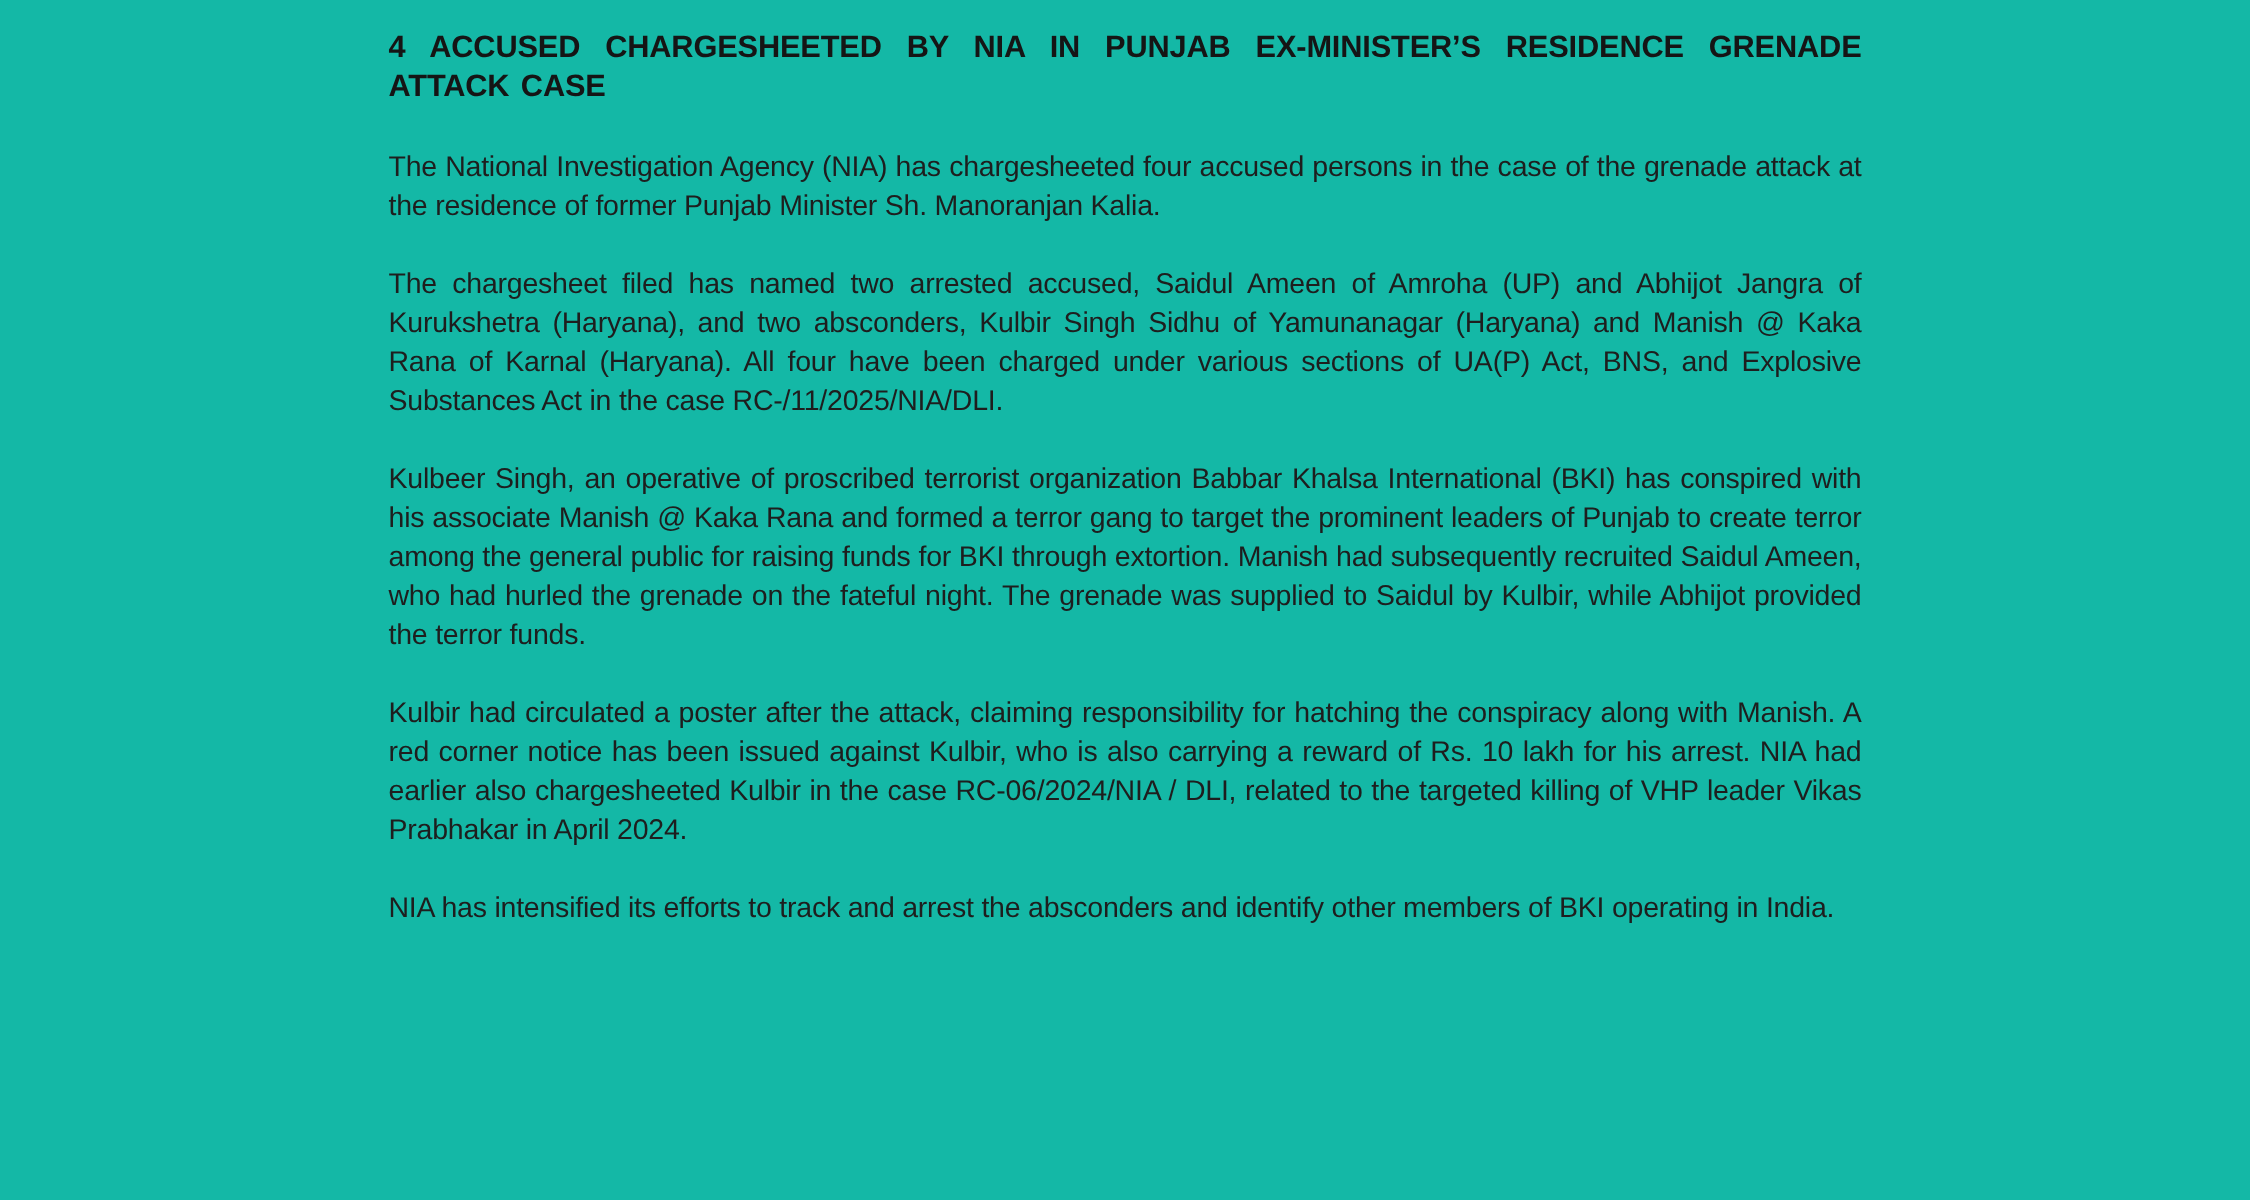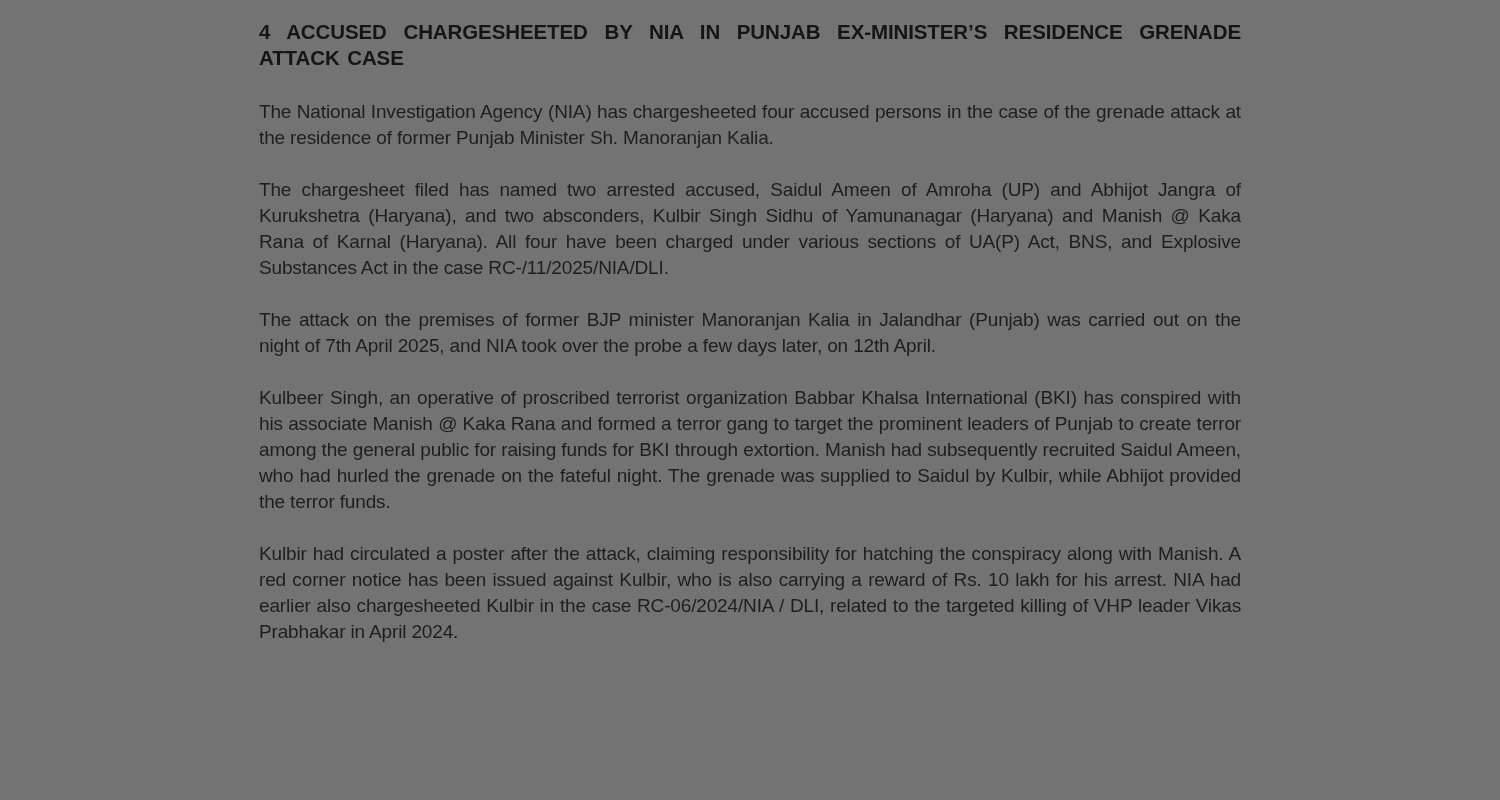--- a/index.html
+++ b/index.html
@@ -9,21 +9,21 @@
   }
   body {
     width: 1500px;
     height: 800px;
     overflow: hidden;
     font-family: "Liberation Sans", "DejaVu Sans", sans-serif;
   }
   .page {
     width: 1500px;
     height: 800px;
-    background: #737373;
+    background: #14b8a6;
     box-sizing: border-box;
     padding-top: 19px;
   }
   .article {
     width: 982px;
     margin: 0 auto;
     color: #1e1e1e;
   }
   .headline {
     margin: 0 0 28px 0;
@@ -58,21 +58,21 @@
 <main class="page">
   <article class="article">
 
     <h1 class="headline">4 ACCUSED CHARGESHEETED BY NIA IN PUNJAB EX-MINISTER’S RESIDENCE GRENADE ATTACK CASE</h1>
 
 
     <p class="para first">The National Investigation Agency (NIA) has chargesheeted four accused persons in the case of the grenade attack at the residence of former Punjab Minister Sh. Manoranjan Kalia.</p>
 
     <p class="para">The chargesheet filed has named two arrested accused, Saidul Ameen of Amroha (UP) and Abhijot Jangra of Kurukshetra (Haryana), and two absconders, Kulbir Singh Sidhu of Yamunanagar (Haryana) and Manish @ Kaka Rana of Karnal (Haryana). All four have been charged under various sections of UA(P) Act, BNS, and Explosive Substances Act in the case RC-/11/2025/NIA/DLI.</p>
 
-    <p class="para">The attack on the premises of former BJP minister Manoranjan Kalia in Jalandhar (Punjab) was carried out on the night of 7th April 2025, and NIA took over the probe a few days later, on 12th April.</p>
 
     <p class="para">Kulbeer Singh, an operative of proscribed terrorist organization Babbar Khalsa International (BKI) has conspired with his associate Manish @ Kaka Rana and formed a terror gang to target the prominent leaders of Punjab to create terror among the general public for raising funds for BKI through extortion. Manish had subsequently recruited Saidul Ameen, who had hurled the grenade on the fateful night. The grenade was supplied to Saidul by Kulbir, while Abhijot provided the terror funds.</p>
 
     <p class="para">Kulbir had circulated a poster after the attack, claiming responsibility for hatching the conspiracy along with Manish. A red corner notice has been issued against Kulbir, who is also carrying a reward of Rs. 10 lakh for his arrest. NIA had earlier also chargesheeted Kulbir in the case RC-06/2024/NIA / DLI, related to the targeted killing of VHP leader Vikas Prabhakar in April 2024.</p>
 
+    <p class="para">NIA has intensified its efforts to track and arrest the absconders and identify other members of BKI operating in India.</p>
 
   </article>
 </main>
 
 </body></html>

